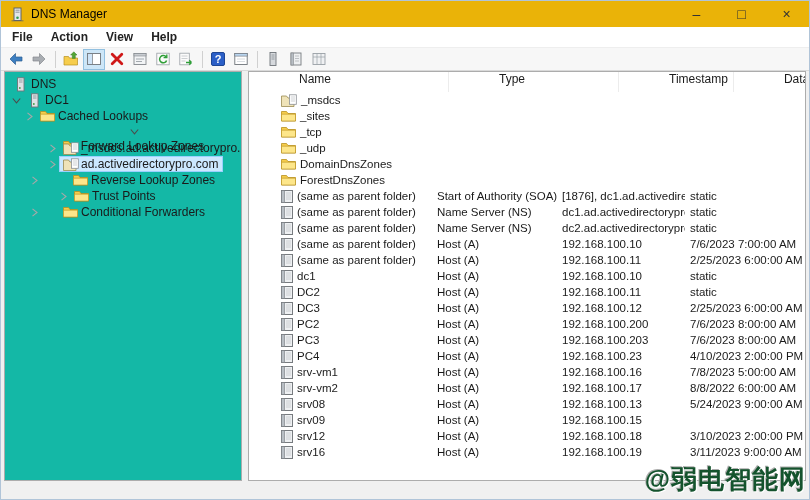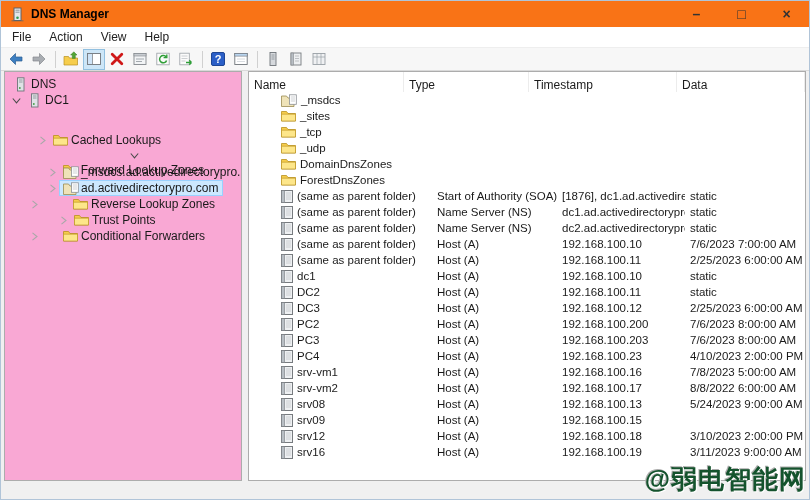--- a/index.html
+++ b/index.html
@@ -7,56 +7,56 @@
   body {
     width:810px; height:500px;
     font-family:"Liberation Sans", sans-serif;
     background:#f0f0f0;
     border:1px solid #b0c4d8;
     position:relative;
     overflow:hidden;
     color:#1a1a1a;
   }
   
-  .titlebar { height:26px; background:#f97316; display:flex; align-items:center;font-weight:bold; }
+  .titlebar { height:26px; background:#eab308; display:flex; align-items:center; }
   .app-icon { margin:0 6px 0 9px; display:flex; }
   .title-text { font-size:12px; color:#000; }
   .win-controls { margin-left:auto; display:flex; height:100%; }
   .ctrl { width:45px; height:100%; display:flex; align-items:center; justify-content:center;
           font-size:14px; color:#333; }
   
   .menubar { height:20px; background:#ffffff; display:flex; align-items:center; padding-left:2px; }
-  .menu-item { font-size:12px; padding:2px 9px; color:#222; }
+  .menu-item { font-size:12px; padding:2px 9px; color:#222;font-weight:bold; }
   
   .toolbar { height:24px; background:#f7f7f7; border-top:1px solid #eeeeee;
              border-bottom:1px solid #d9d9d9; display:flex; align-items:center;
              padding-left:4px; }
   .tbtn { width:22px; height:21px; display:flex; align-items:center; justify-content:center;
           border:1px solid transparent; margin-right:1px; }
   .tbtn.pressed { background:var(--pressed-bg,#cde6f7); border-color:var(--pressed-border,#92c0e0); }
   .tsep { width:1px; height:17px; background:#d0d0d0; margin:0 4px; }
   
   .content { position:absolute; top:70px; left:0; right:0; height:410px;
              display:flex; padding:0 3px; }
-  .tree-panel { width:238px; background:#f9a8d4; border:1px solid #acacac; padding-top:4px;
+  .tree-panel { width:238px; background:#14b8a6; border:1px solid #acacac; padding-top:4px;
                 overflow:hidden; }
   .splitter { width:6px; }
   .list-panel { flex:1; background:#fff; border:1px solid #acacac; display:flex;
                 flex-direction:column; overflow:hidden; }
   
   .tree-row { height:16px; display:flex; align-items:center; font-size:12px; white-space:nowrap; }
   .chev { width:14px; display:flex; justify-content:center; align-items:center; flex:0 0 14px; }
   .titem { display:flex; align-items:center; padding:0 2px; border:1px solid transparent; }
   .titem.sel { background:var(--sel-bg,#cce8ff); border-color:var(--sel-border,#99d1ff); }
   .ticon { width:17px; display:flex; justify-content:center; margin-right:2px; }
   .tlabel { padding-right:2px; }
   
   .lheader { height:20px; display:flex; font-size:12px; color:#1b1b1b; flex:0 0 20px; }
-  .hcell { display:flex; align-items:flex-end; padding:0 5px; border-right:1px solid #ececec;
-           height:100%; }
+  .hcell { display:flex; align-items:flex-start; padding:0 5px; border-right:1px solid #ececec;
+           height:100%;margin-left:45px; }
   .lrows { flex:1; overflow:hidden; }
   .lrow { height:16px; display:flex; align-items:center; font-size:11.5px;padding-left:28px; }
   .cell { padding:0 5px; white-space:nowrap; overflow:hidden; }
   .c0 { width:155px; flex:0 0 155px; }
   .c1 { width:125px; flex:0 0 125px; }
   .c2 { width:128px; flex:0 0 128px; }
   .c3 { flex:1; }
   .namecell { display:flex; align-items:center; gap:4px; padding-left:4px; }
   .ricon { display:flex; flex:0 0 auto; }
   
@@ -203,21 +203,21 @@
           <span class="ticon">
             <svg width="13" height="15" viewBox="0 0 13 15">
               <rect x="3.5" y="0.8" width="6.5" height="13.2" fill="#dfe2e6" stroke="#6f747a" stroke-width="0.9"></rect>
               <path d="M5 3 h3.5 M5 5 h3.5" stroke="#8f959b" stroke-width="0.9"></path>
               <rect x="5" y="10.2" width="1.6" height="1.6" fill="#3d9940"></rect>
             </svg>
           </span>
           <span class="tlabel">DC1</span>
         </span>
       </div>
-      <div class="tree-row" style="padding-left: 30px; margin-top: 24px;">
+      <div class="tree-row" style="padding-left: 17px;">
         <span class="chev">
           <svg width="9" height="9" viewBox="0 0 9 9">
             <path d="M2.5 0.8 L7 4.5 L2.5 8.2" fill="none" stroke="#a8a8a8" stroke-width="1.1"></path>
           </svg>
         </span>
         <span class="titem">
           <span class="ticon">
             <svg width="15" height="12" viewBox="0 0 15 12">
               <path d="M0.5 1.5 h5 l1.5 2 h7.5 v7.5 h-14 z" fill="#f6cd4c" stroke="#b8901f" stroke-width="0.8"></path>
               <path d="M0.5 4.2 h14 v6.8 h-14 z" fill="#fde68a" stroke="#b8901f" stroke-width="0.6"></path>

